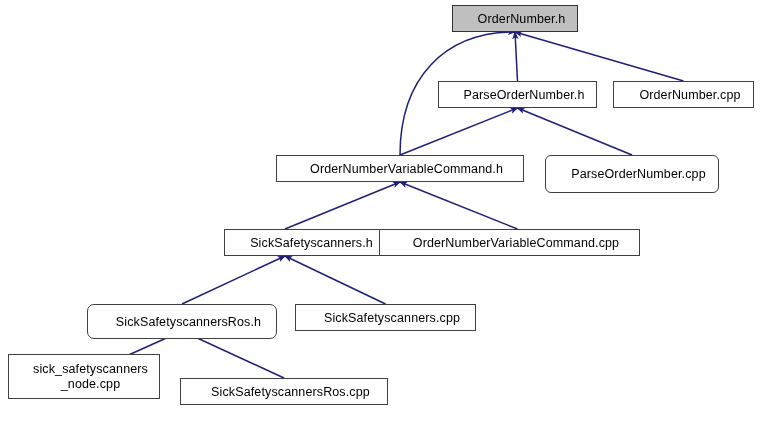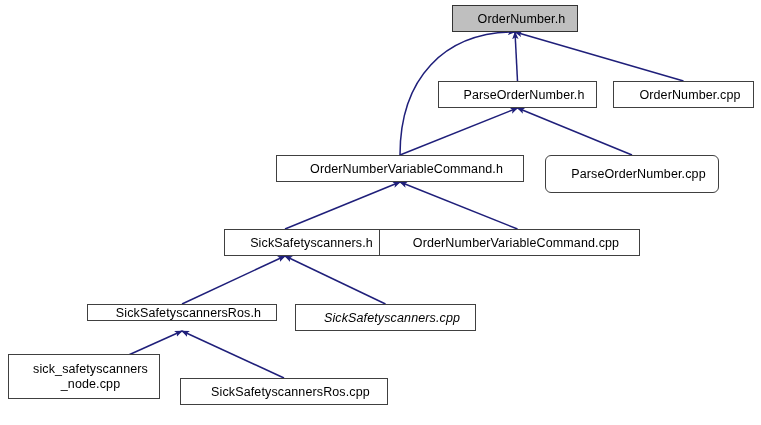--- a/index.html
+++ b/index.html
@@ -73,19 +73,19 @@
       </g>
   </svg>
   <div id="nodes">
       <div class="node root" style="left: 452px; top: 5px; width: 126px; height: 27px;">OrderNumber.h</div>
       <div class="node" style="left: 438px; top: 81px; width: 159px; height: 27px;">ParseOrderNumber.h</div>
       <div class="node" style="left: 613px; top: 81px; width: 141px; height: 27px; text-align: center;">OrderNumber.cpp</div>
       <div class="node" style="left: 276px; top: 155px; width: 248px; height: 27px;">OrderNumberVariableCommand.h</div>
       <div class="node" style="left: 545px; top: 155px; width: 174px; height: 38px; border-radius: 6px;">ParseOrderNumber.cpp</div>
       <div class="node" style="left: 204px; top: 229px; width: 162px; height: 27px; margin-left: 20px;">SickSafetyscanners.h</div>
       <div class="node" style="left: 379px; top: 229px; width: 261px; height: 27px;">OrderNumberVariableCommand.cpp</div>
-      <div class="node" style="left: 87px; top: 304px; width: 190px; height: 17px;">SickSafetyscannersRos.h</div>
-      <div class="node" style="left: 295px; top: 304px; width: 181px; height: 27px; font-style: italic;">SickSafetyscanners.cpp</div>
+      <div class="node" style="left: 87px; top: 304px; width: 190px; height: 35px; border-radius: 7px;">SickSafetyscannersRos.h</div>
+      <div class="node" style="left: 295px; top: 304px; width: 181px; height: 27px;">SickSafetyscanners.cpp</div>
       <div class="node multiline" style="left: 8px; top: 354px; width: 152px; height: 45px;">sick_safetyscanners
 _node.cpp</div>
       <div class="node" style="left: 180px; top: 378px; width: 208px; height: 27px;">SickSafetyscannersRos.cpp</div>
     </div>
 </div>
 
 </body></html>

